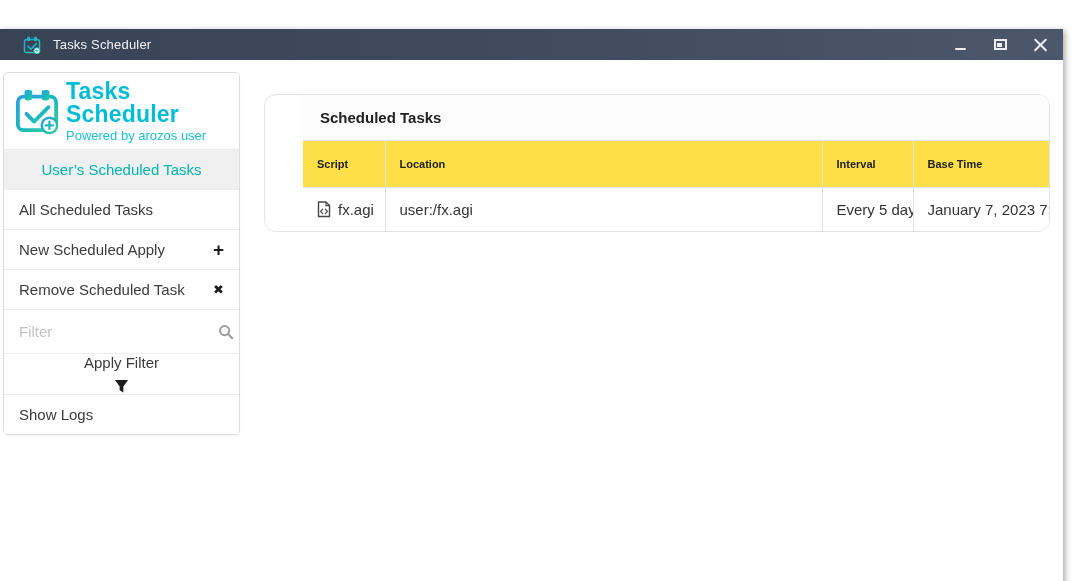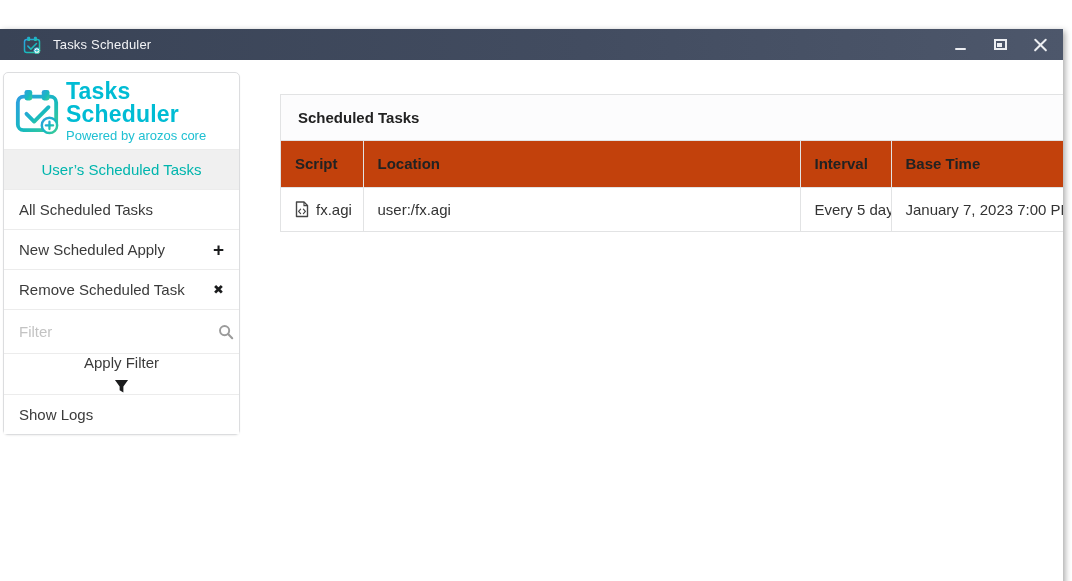--- a/index.html
+++ b/index.html
@@ -51,27 +51,27 @@
   .mi-plus { font-size:19px; font-weight:700; line-height:1; }
   .mi-cross { font-size:13px; font-weight:700; }
   .filter-row { height:44px; display:flex; align-items:center; padding:5px 15px;
     border-top:1px solid #ececec; }
   .filter-row input { flex:1; border:none; outline:none; font-size:15px;
     font-family:inherit; color:#444; background:transparent; }
   .filter-row input::placeholder { color:#c3c3c3; }
   .icon-svg { display:inline-flex; }
 
   
-  .panel { position:absolute; left:280px; top:34px; width:786px;
-    background:#fff; border:1px solid #e2e3e4; border-radius:0; overflow:hidden; }
+  .panel { position:absolute; left:264px; top:34px; width:786px;
+    background:#fff; border:1px solid #e2e3e4; border-radius:12px; overflow:hidden;padding-left:38px; }
   .panel-title { height:46px; display:flex; align-items:center; padding:0 17px;
     font-size:15px; font-weight:700; color:#222; background:#fcfcfd;
     border-bottom:1px solid #e2e3e4; }
   table.tasks { width:100%; border-collapse:collapse; table-layout:fixed; }
-  table.tasks th { height:46px; background:#c2410c; text-align:left; font-size:15px;
+  table.tasks th { height:46px; background:#fde047; text-align:left; font-size:11px;
     font-weight:700; color:#222; padding:0 10px 0 14px; border-right:1px solid #e2e3e4;
     border-bottom:1px solid #e2e3e4; }
   table.tasks th:last-child, table.tasks td:last-child { border-right:none; }
   table.tasks td { height:44px; font-size:15px; color:#333; padding:0 10px 0 14px;
     border-right:1px solid #e2e3e4; background:#fff; white-space:nowrap; overflow:hidden; }
   .col-script { width:82px; } .col-location { width:437px; }
   .col-interval { width:91px; } .col-basetime { width:176px; }
   .script-cell { display:flex; align-items:center; gap:7px; }
 </style>
 </head>
@@ -127,21 +127,21 @@
 
       <div class="sidebar">
         <div class="logo-block">
           <span class="logo-icon">
             <svg viewBox="0 0 48 48" width="46" height="48">
                 <use href="#calicon"></use>
               </svg>
           </span>
           <div class="logo-text">
             <div class="logo-title">Tasks Scheduler</div>
-            <div class="logo-sub">Powered by arozos core</div>
+            <div class="logo-sub">Powered by arozos user</div>
           </div>
         </div>
 
         <div class="menu">
           <div class="menu-item active">
             <span>User’s Scheduled Tasks</span>
           </div>
           <div class="menu-item">
             <span>All Scheduled Tasks</span>
           </div>

